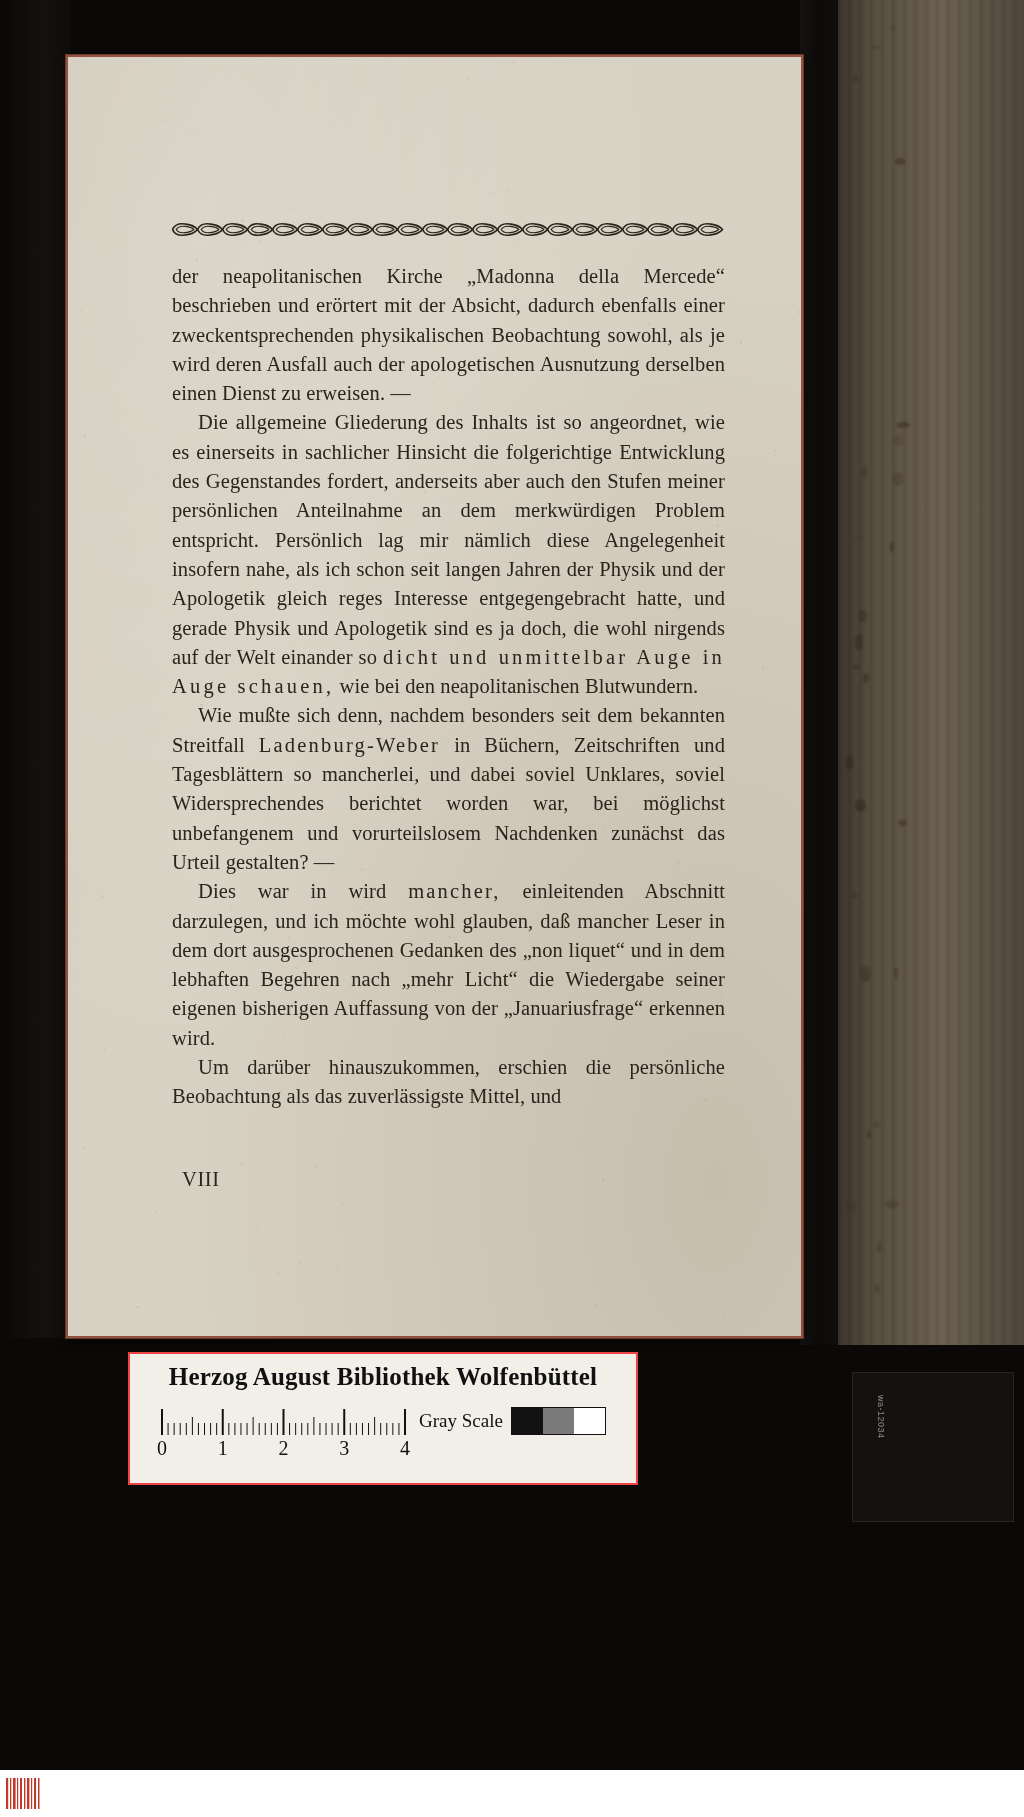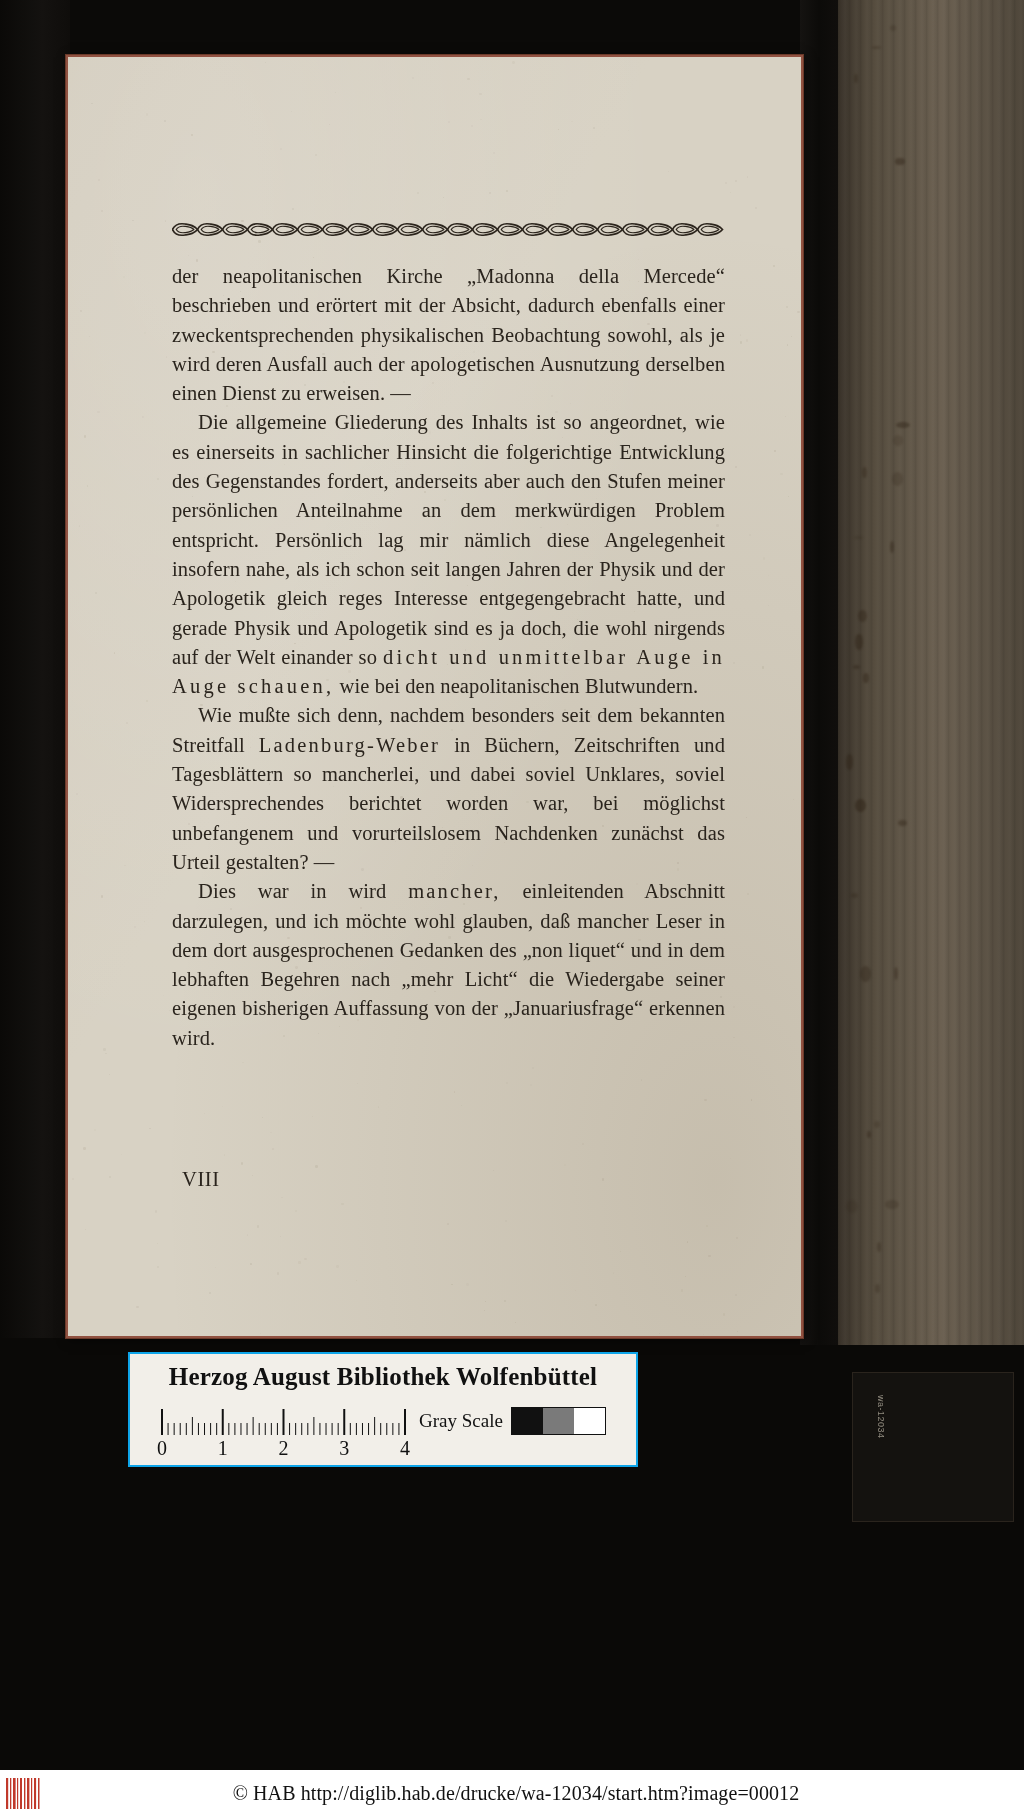--- a/index.html
+++ b/index.html
@@ -170,23 +170,23 @@
     color: #2a241d;
     letter-spacing: 0.6px;
   }
 
   
   .card {
     position: absolute;
     left: 128px;
     top: 1352px;
     width: 510px;
-    height: 115px;
+    height: 133px;
     background: #f2efe9;
-    border: 2px solid #0ea5e9;
+    border: 2px solid #ef4444;
     box-sizing: border-box;
   }
   .card-title {
     text-align: center;
     margin-top: 9px;
     font-family: "Liberation Serif", serif;
     font-weight: bold;
     font-size: 25px;
     color: #111;
     letter-spacing: 0.2px;
@@ -664,20 +664,21 @@
   </div>
 
   <p class="para">der neapolitanischen Kirche „Madonna della Mercede“ beschrieben und erörtert mit der Absicht, dadurch ebenfalls einer zweckentsprechenden physikalischen Beobachtung sowohl, als je wird deren Ausfall auch der apologetischen Ausnutzung derselben einen Dienst zu erweisen. —</p>
 
   <p class="para"><span class="ind"></span><span>Die allgemeine Gliederung des Inhalts ist so angeordnet, wie es einerseits in sachlicher Hinsicht die folgerichtige Entwicklung des Gegenstandes fordert, anderseits aber auch den Stufen meiner persönlichen Anteilnahme an dem merkwürdigen Problem entspricht. Persönlich lag mir nämlich diese Angelegenheit insofern nahe, als ich schon seit langen Jahren der Physik und der Apologetik gleich reges Interesse entgegengebracht hatte, und gerade Physik und Apologetik sind es ja doch, die wohl nirgends auf der Welt einander so </span><span class="sp">dicht und unmittelbar Auge in Auge schauen,</span><span> wie bei den neapolitanischen Blutwundern.</span></p>
 
   <p class="para"><span class="ind"></span><span>Wie mußte sich denn, nachdem besonders seit dem bekannten Streitfall </span><span class="sp2">Ladenburg-Weber</span><span> in Büchern, Zeitschriften und Tagesblättern so mancherlei, und dabei soviel Unklares, soviel Widersprechendes berichtet worden war, bei möglichst unbefangenem und vorurteilslosem Nachdenken zunächst das Urteil gestalten? —</span></p>
 
   <p class="para"><span class="ind"></span><span>Dies war in wird </span><span class="sp2">mancher,</span><span> einleitenden Abschnitt darzulegen, und ich möchte wohl glauben, daß mancher Leser in dem dort ausgesprochenen Gedanken des „non liquet“ und in dem lebhaften Begehren nach „mehr Licht“ die Wiedergabe seiner eigenen bisherigen Auffassung von der „Januariusfrage“ erkennen wird.</span></p>
 
+  <p class="para"><span class="ind"></span><span>Um darüber hinauszukommen, erschien die persönliche Beobachtung als das zuverlässigste Mittel, und</span></p>
 
 </div>
 
 <div class="folio">VIII</div>
 
 <div class="card">
   <div class="card-title">Herzog August Bibliothek Wolfenbüttel</div>
   <div class="card-row">
     <div class="ruler">
       <svg width="255" height="32" viewBox="0 0 255 32" xmlns="http://www.w3.org/2000/svg" id="ruler-svg">
@@ -746,14 +747,13 @@
     <rect x="4" y="0" width="1.3" height="31" fill="#c0392b"></rect>
     <rect x="7" y="0" width="2.6" height="31" fill="#c0392b"></rect>
     <rect x="11" y="0" width="1.2" height="31" fill="#c0392b"></rect>
     <rect x="14" y="0" width="2.0" height="31" fill="#c0392b"></rect>
     <rect x="18" y="0" width="1.4" height="31" fill="#c0392b"></rect>
     <rect x="21" y="0" width="2.4" height="31" fill="#c0392b"></rect>
     <rect x="25" y="0" width="1.2" height="31" fill="#c0392b"></rect>
     <rect x="28" y="0" width="2.1" height="31" fill="#c0392b"></rect>
     <rect x="32" y="0" width="1.5" height="31" fill="#c0392b"></rect>
   </svg>
-  <div class="footer-text">© HAB http://diglib.hab.de/drucke/wa-12034/start.htm?image=00012</div>
 </div>
 
 </body></html>

